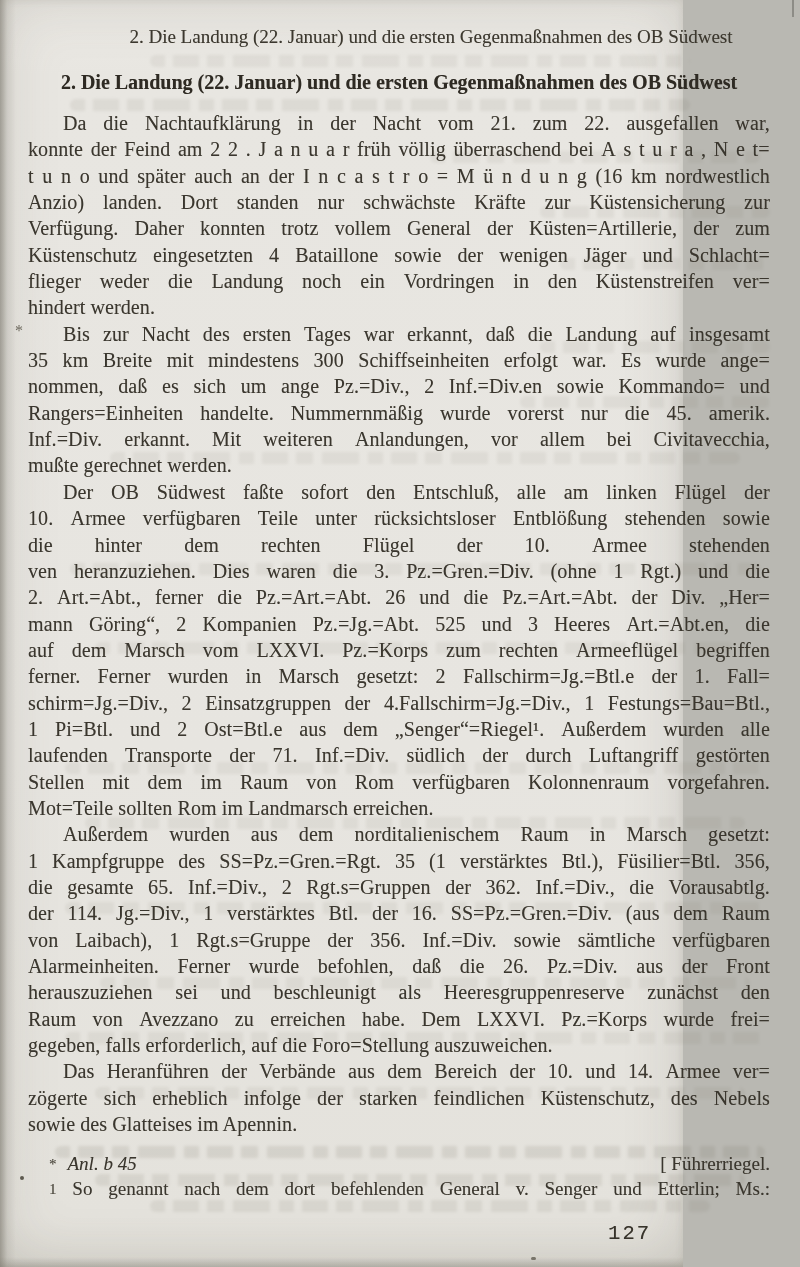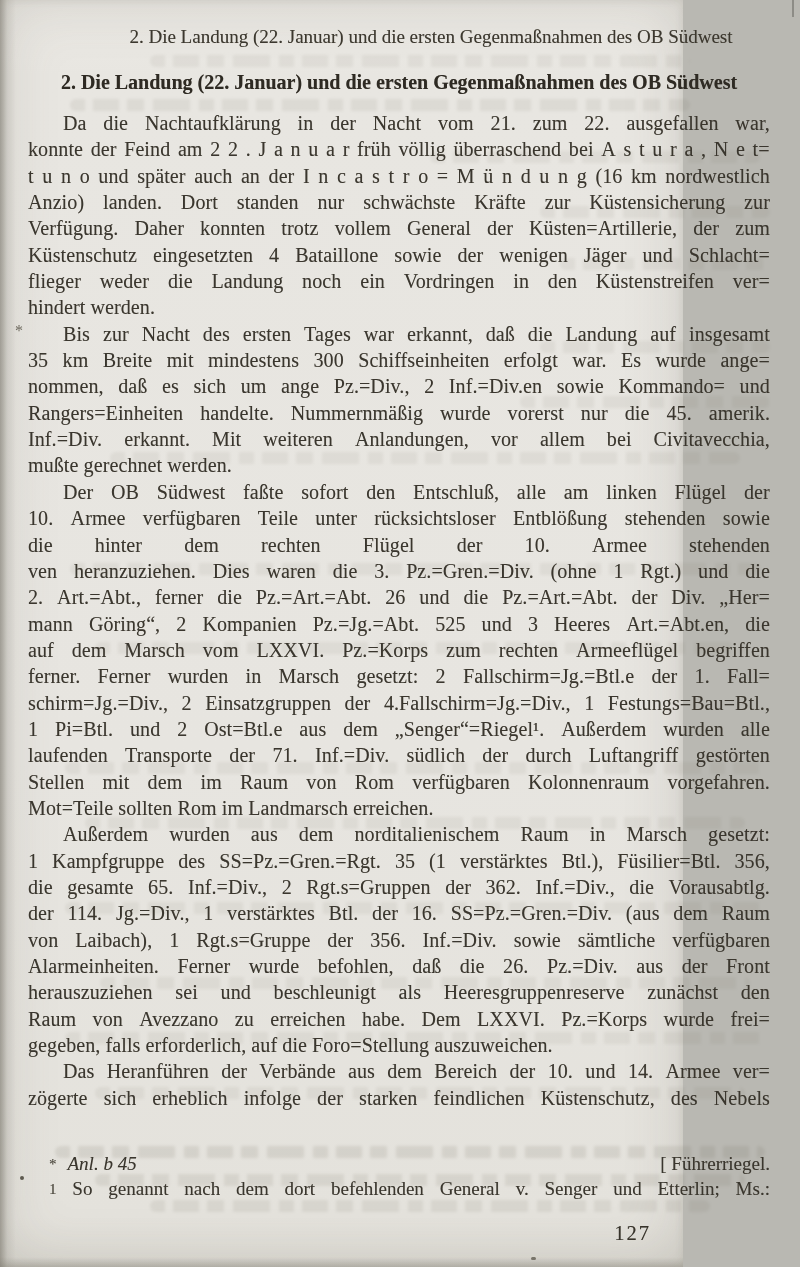--- a/index.html
+++ b/index.html
@@ -46,20 +46,21 @@
     font-size:19px;line-height:24px;text-shadow:.2px .3px .35px rgba(60,55,40,.30);}
   .fn-row1{display:flex;justify-content:space-between;height:24px;}
   .fn-left{display:inline-flex;gap:11px;}
   .fn-marker{font-size:15px;color:#4a463c;}
   .fn-source{font-style:italic;}
   .fn-row2{display:flex;justify-content:space-between;height:24px;margin-top:1px;}
   .fn-row2 span{white-space:pre;}
   .page-number{
     position:absolute;right:32px;top:1222px;font-size:20.5px;letter-spacing:2px;color:#37332b;
     text-shadow:.2px .3px .4px rgba(60,55,40,.4);
+    font-family:Liberation Mono, monospace;
   }
 
   .ghost{position:absolute;height:12px;border-radius:6px;filter:blur(1.7px);
     background:repeating-linear-gradient(90deg,
       rgba(110,105,90,.8) 0 15px, rgba(110,105,90,0) 15px 23px,
       rgba(110,105,90,.8) 23px 49px, rgba(110,105,90,0) 49px 57px,
       rgba(110,105,90,.8) 57px 74px, rgba(110,105,90,0) 74px 83px,
       rgba(110,105,90,.8) 83px 120px, rgba(110,105,90,0) 120px 129px);
     opacity:.10;}
 </style>
@@ -557,20 +558,21 @@
         <span>sich</span>
         <span>erheblich</span>
         <span>infolge</span>
         <span>der</span>
         <span>starken</span>
         <span>feindlichen</span>
         <span>Küstenschutz,</span>
         <span>des</span>
         <span>Nebels</span>
       </div>
+      <div class="lline">sowie des Glatteises im Apennin.</div>
     </div>
 
   <div class="footnotes">
     <div class="fn-row1">
       <span class="fn-left">
         <span class="fn-marker">*</span>
         <span class="fn-source">Anl. b 45</span>
       </span>
       <span>[ Führerriegel.</span>
     </div>

